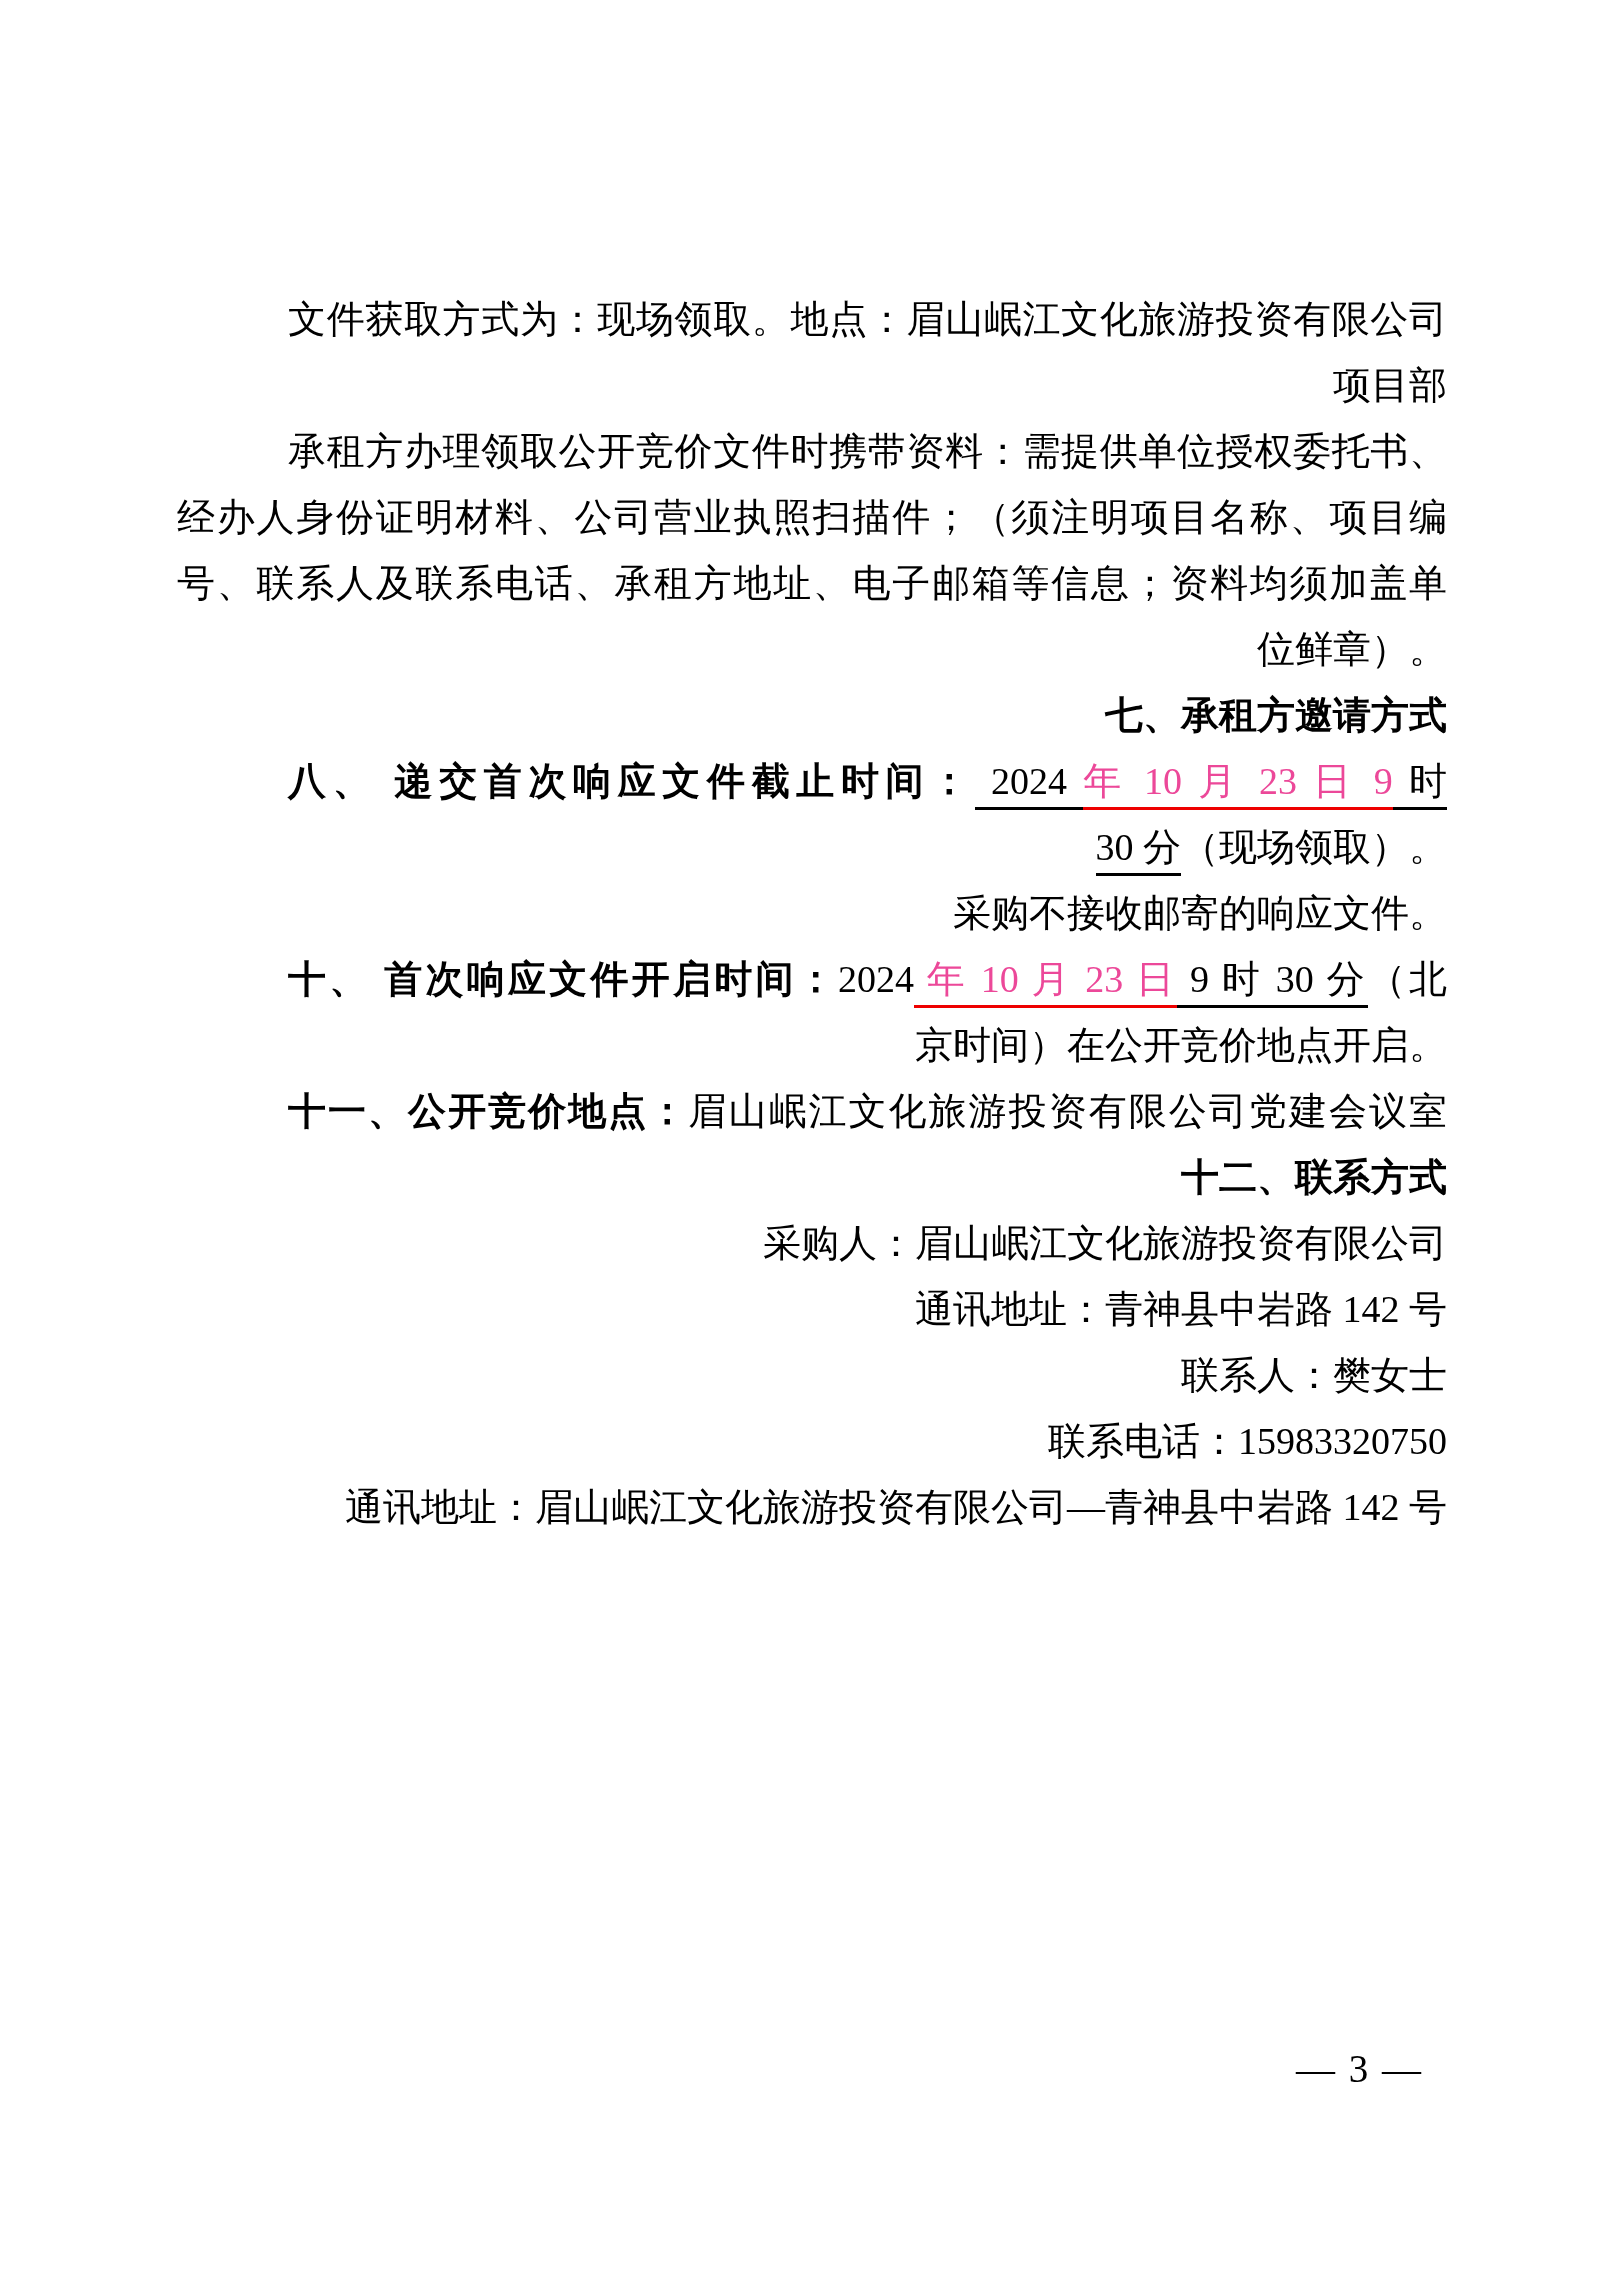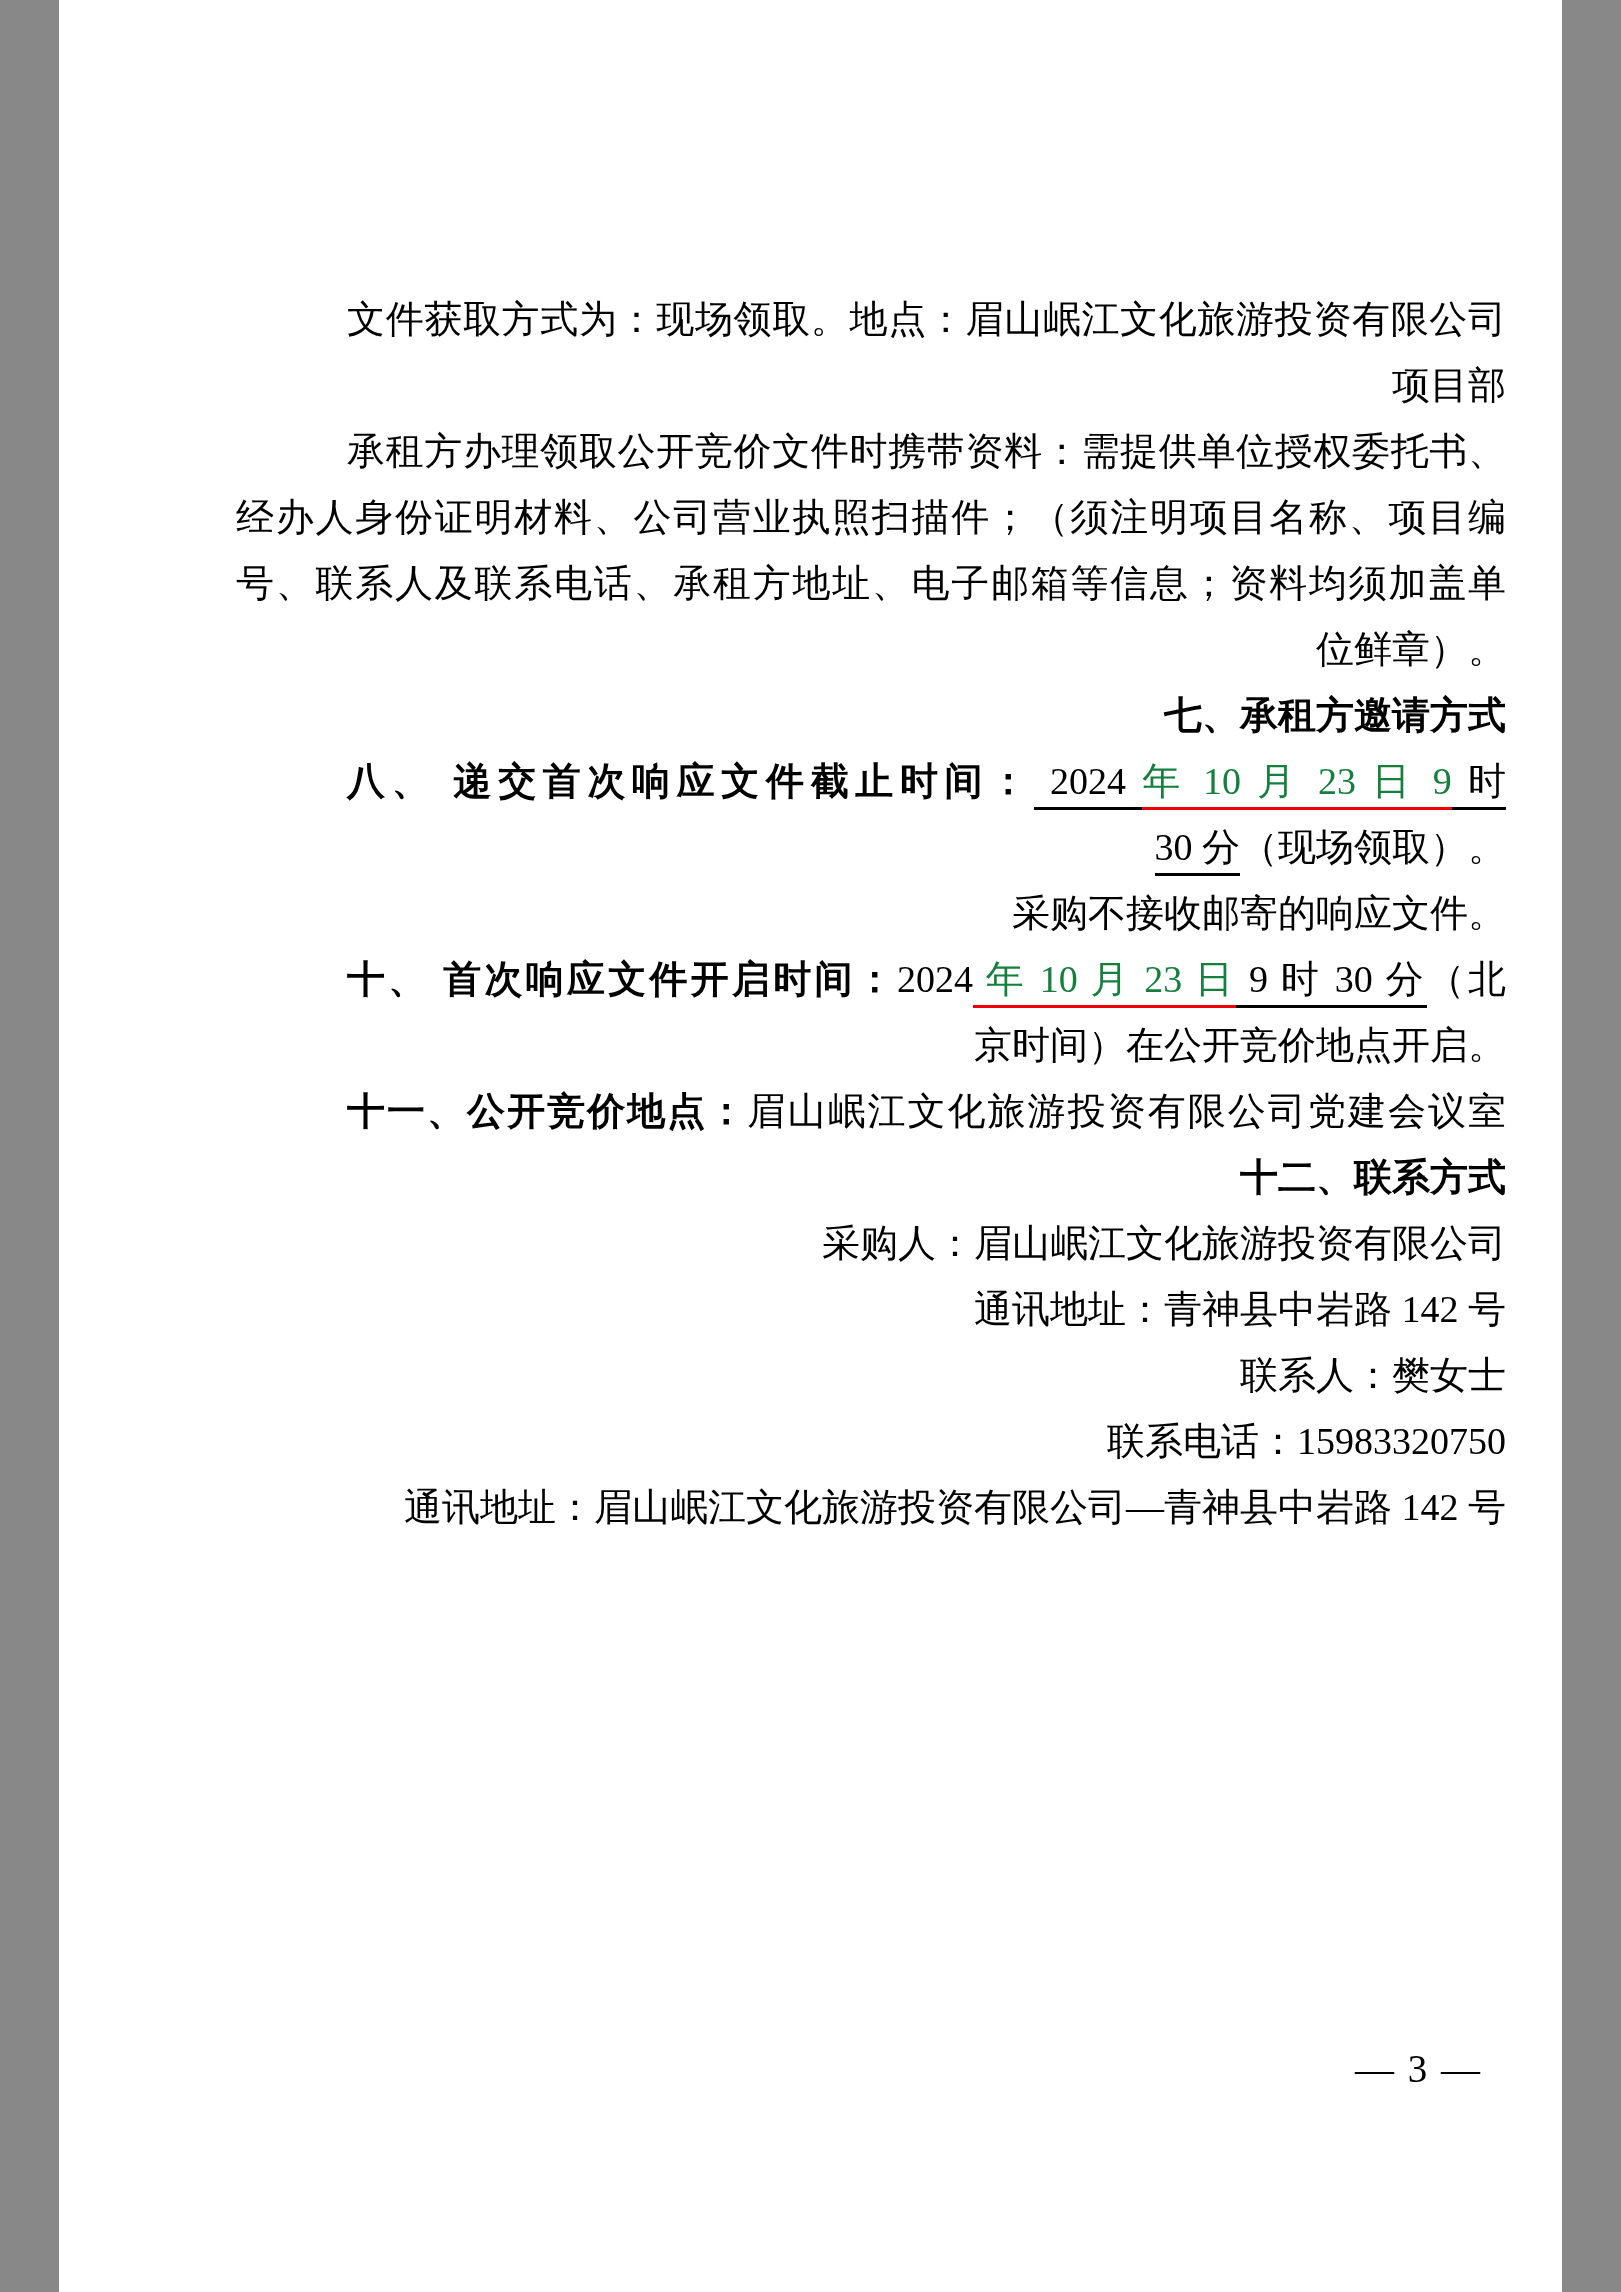--- a/index.html
+++ b/index.html
@@ -1,18 +1,18 @@
 <!DOCTYPE html>
 <html lang="zh"><head>
 <meta charset="utf-8">
 <style>
   html,body { margin:0; padding:0; background:#888; }
   .page {
     position:relative;
-    width:1503px; height:2293px;
+    width:1621px; height:2293px;
     margin:0 auto;
     background:#ffffff;
     color:#000000;
     font-family:"Liberation Serif","DejaVu Serif",serif;
     overflow:hidden;
   }
   .content {
     position:absolute;
     left:177px; top:286px;
     width:1270px;
@@ -28,21 +28,21 @@
   .fill { text-align:justify; text-align-last:justify; }
   .b {
     font-family:"Liberation Sans","DejaVu Sans",sans-serif;
     font-weight:700;
   }
   .u {
     border-bottom:3.9px solid #000000;
     padding-bottom:4.9px;
   }
   .ur {
-    color:#15803d;
+    color:#ec4899;
     border-bottom:3.9px solid #ee0000;
     padding-bottom:4.9px;
   }
   .footer {
     position:absolute;
     left:1296px; top:2041px;
     font-size:39px;
     line-height:55px;
     letter-spacing:2px;
     font-family:"Liberation Serif","DejaVu Serif",serif;

